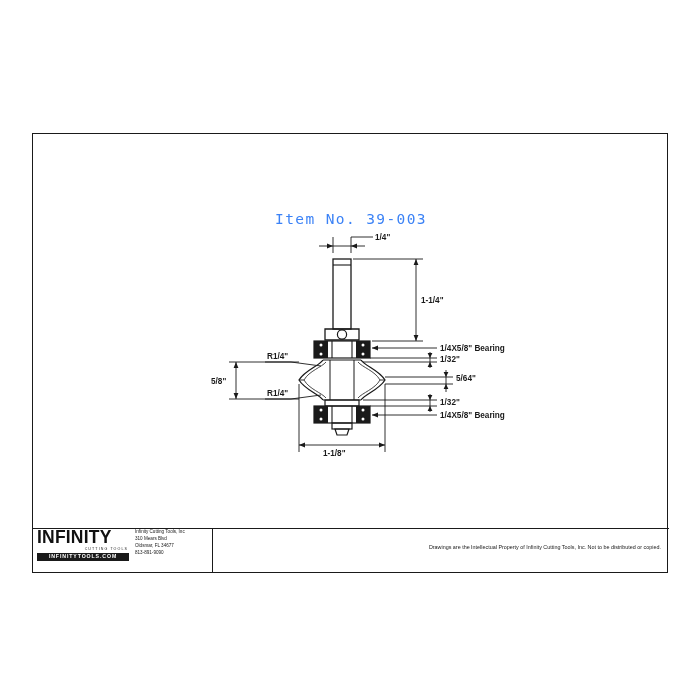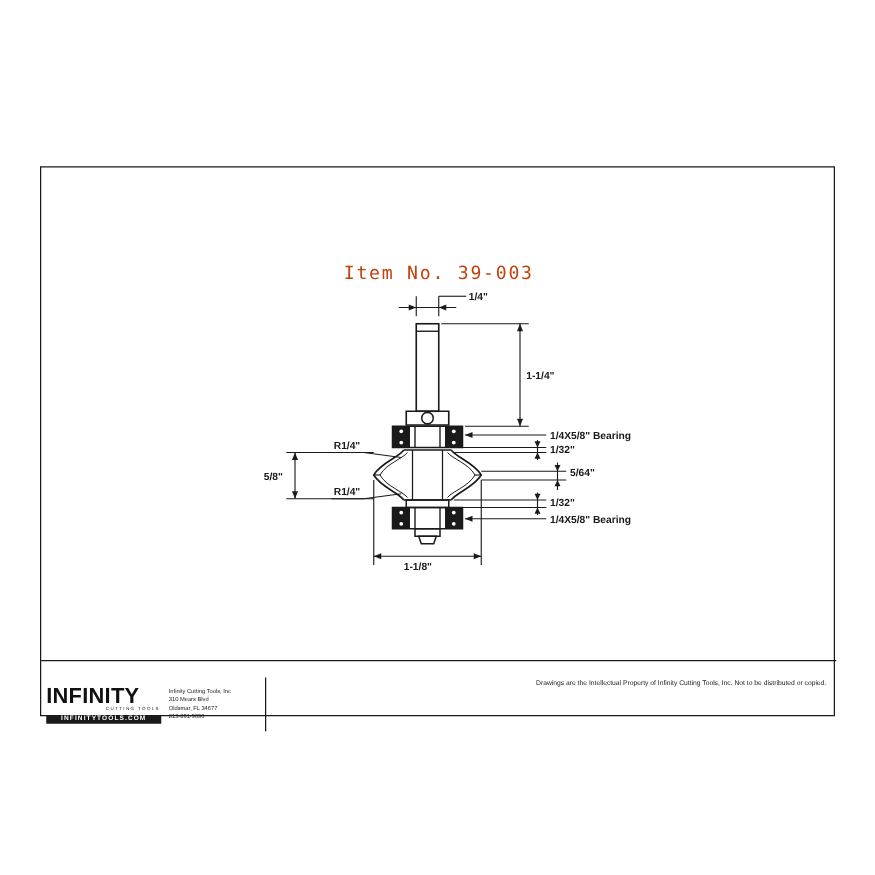--- a/index.html
+++ b/index.html
@@ -38,21 +38,21 @@
   
   #title {
     position: absolute;
     left: 0;
     top: 77px;
     width: 636px;
     text-align: center;
     font-family: "DejaVu Sans Mono", monospace;
     font-size: 14.5px;
     letter-spacing: 1.4px;
-    color: #c2410c;
+    color: #3b82f6;
     white-space: pre;
   }
 
   
   #drawing {
     position: absolute;
     left: 0;
     top: 0;
     width: 636px;
     height: 440px;
@@ -64,27 +64,26 @@
     left: 0px;
     bottom: 0px;
     width: 636px;
     height: 44px;
     border-top: 1.4px solid #1a1a1a;
     box-sizing: border-box;
   }
   #logobox {
     position: absolute;
     left: 0px;
-    top: 13px;
+    top: 0px;
     width: 180px;
     height: 43px;
     border-right: 1.4px solid #1a1a1a;
     box-sizing: border-box;
     display: flex;
-    align-items: center;
     padding-left: 4px;
   }
   #logo-mark {
     width: 92px;
     flex: none;
   }
   #logo-word {
     font-family: "Liberation Sans", sans-serif;
     font-weight: bold;
     font-size: 17.5px;

